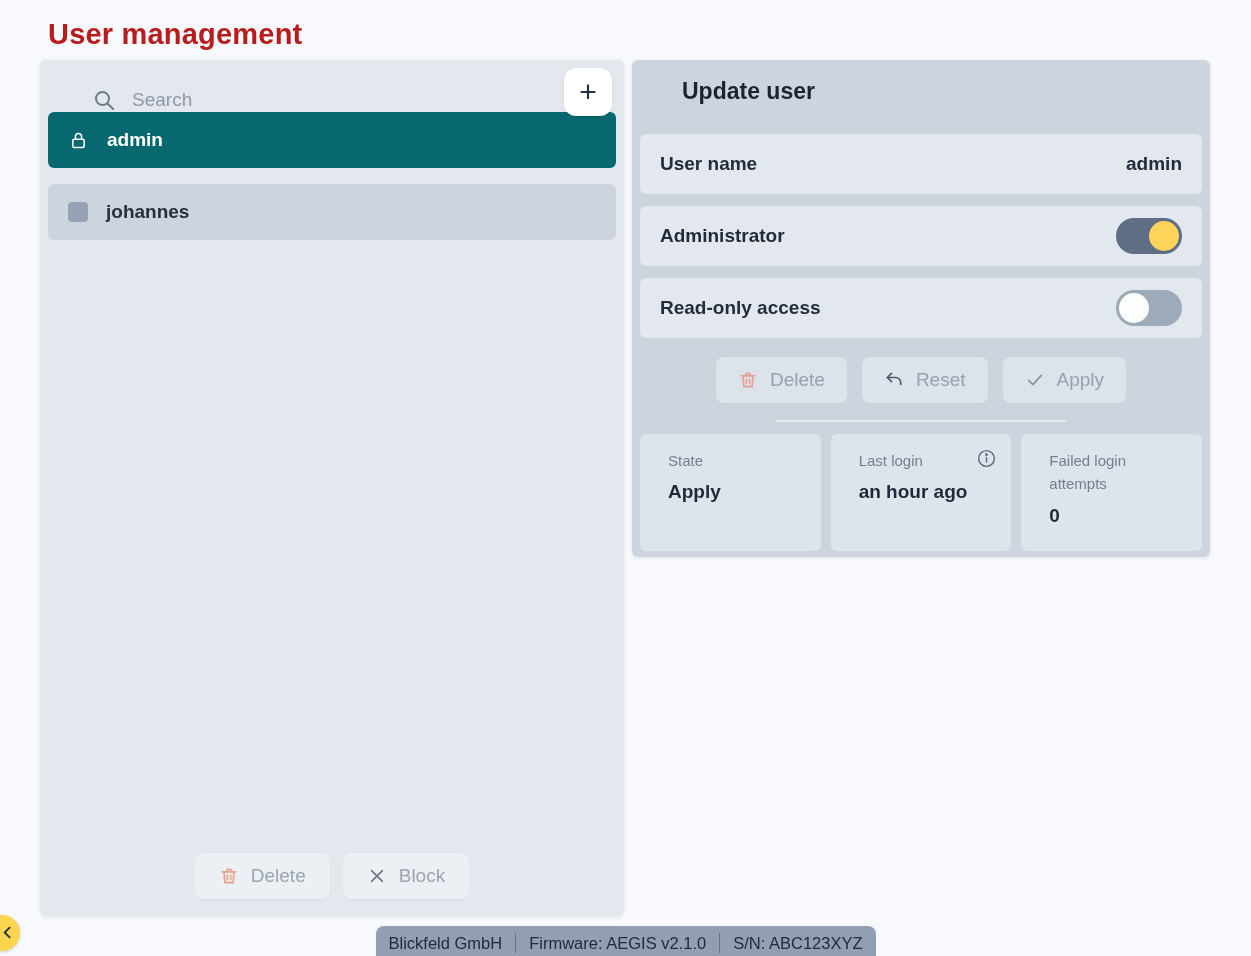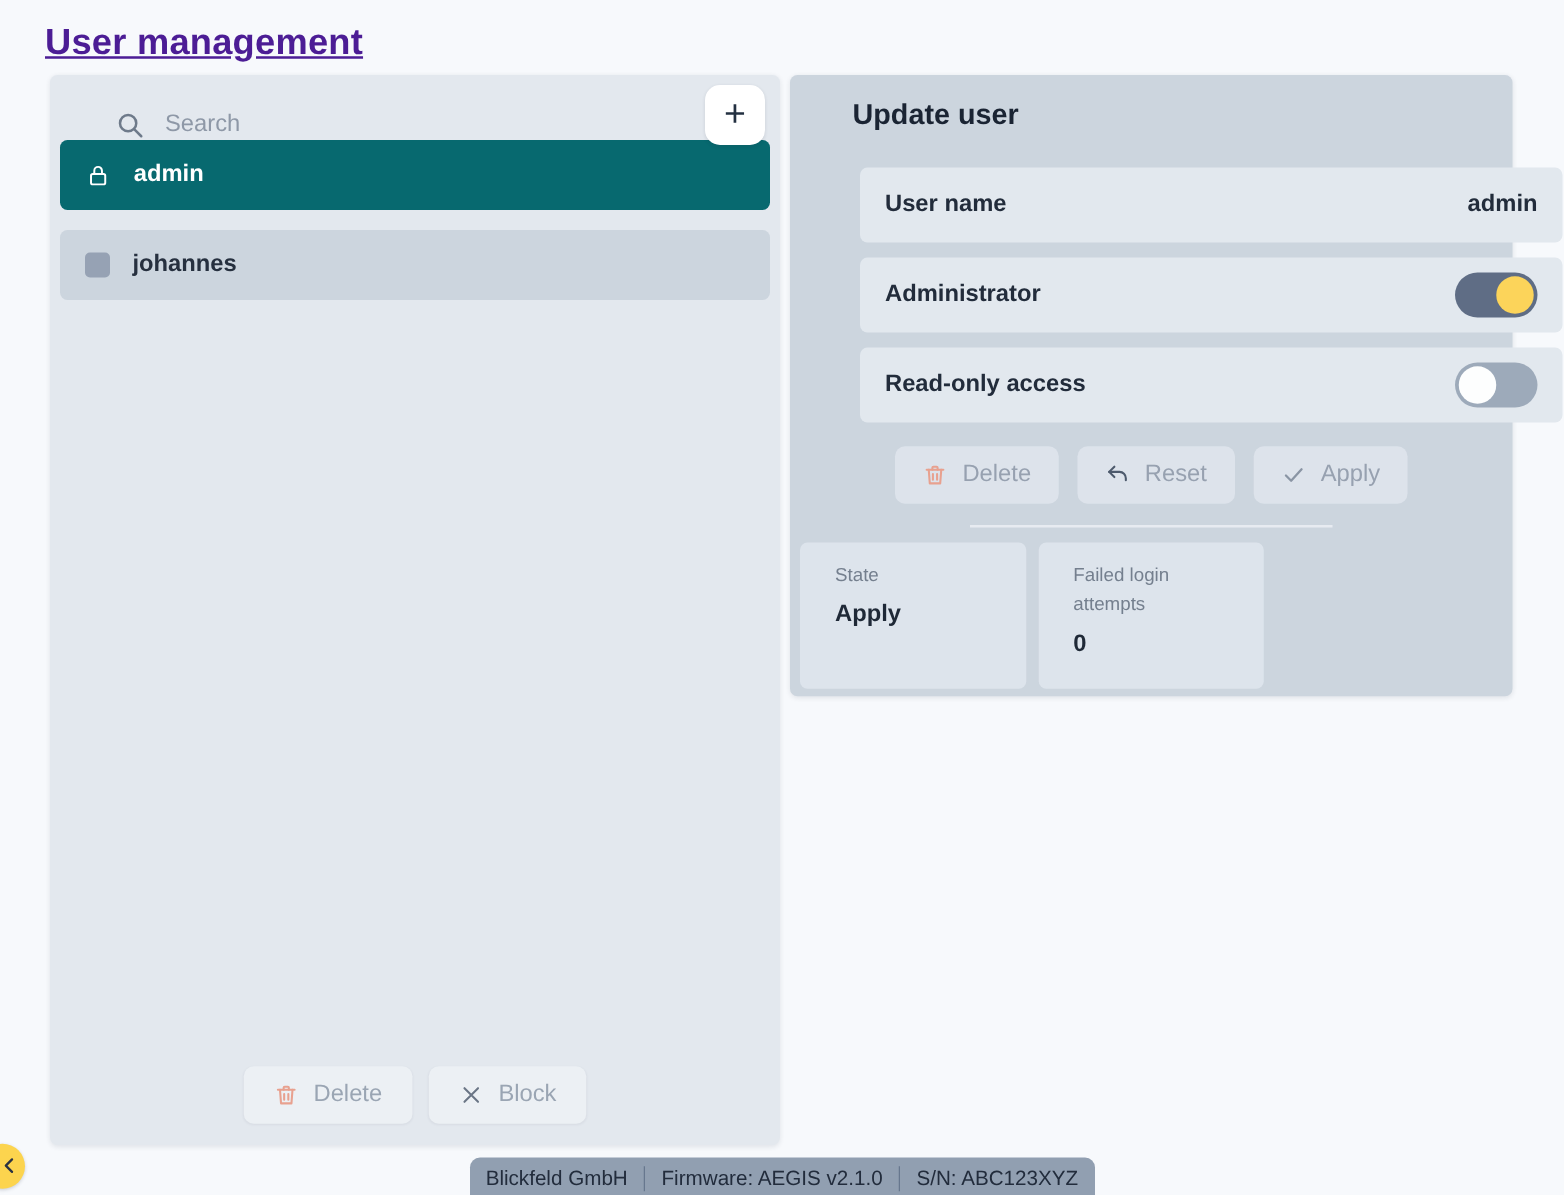--- a/index.html
+++ b/index.html
@@ -5,22 +5,22 @@
   * { margin:0; padding:0; box-sizing:border-box; }
   html,body { width:1251px; height:956px; }
   body {
     position:relative;
     background:#f7f9fc;
     font-family:"Liberation Sans", sans-serif;
     color:#1a2433;
     overflow:hidden;
   }
   .page-title {
-    position:absolute; left:36px; top:18px;
-    font-size:29px; font-weight:800; letter-spacing:.2px; color:#4c1d95;text-decoration:underline;
+    position:absolute; left:48px; top:18px;
+    font-size:29px; font-weight:800; letter-spacing:.2px; color:#b91c1c;
   }
   
   .left-panel {
     position:absolute; left:40px; top:60px; width:584px; height:856px;
     background:#e3e8ee; border-radius:6px;
     box-shadow:0 1px 4px rgba(30,40,60,.10);
     display:flex; flex-direction:column;
   }
   .search-row { position:relative; height:52px; flex:0 0 auto; }
   .search-row svg { position:absolute; left:52px; top:28px; width:24px; height:24px; }
@@ -70,21 +70,21 @@
     box-shadow:0 1px 4px rgba(30,40,60,.10);
   }
   .panel-title {
     position:absolute; left:14px; top:18px;
     font-size:23px; font-weight:800; color:#1a2433;margin-left:36px;
   }
   .field-row {
     position:absolute; left:8px; width:562px; height:60px;
     background:#e2e8ee; border-radius:6px;
     display:flex; align-items:center; justify-content:space-between;
-    padding:0 20px; font-size:19px; font-weight:700; color:#222c3b;margin-left:48px;
+    padding:0 20px; font-size:19px; font-weight:700; color:#222c3b;
   }
   .row-1 { top:74px; }
   .row-2 { top:146px; }
   .row-3 { top:218px; }
   .toggle {
     position:relative; width:66px; height:36px; border-radius:18px; cursor:pointer;
     flex:0 0 auto;
   }
   .toggle .knob {
     position:absolute; top:3px; width:30px; height:30px; border-radius:50%;
@@ -236,20 +236,29 @@
   </div>
 
   <hr class="divider">
 
   <div class="stat-cards">
     <div class="stat-card">
       <div class="stat-label">State</div>
       <div class="stat-value">Apply</div>
     </div>
     <div class="stat-card">
+      <div class="stat-label">Last login</div>
+      <svg class="info-icon" viewBox="0 0 24 24" fill="none" stroke="currentColor" stroke-width="1.6" stroke-linecap="round">
+        <circle cx="12" cy="12" r="9"></circle>
+          <path d="M12 11v5"></path>
+          <circle cx="12" cy="7.6" r="0.7" fill="currentColor"></circle>
+      </svg>
+      <div class="stat-value">an hour ago</div>
+    </div>
+    <div class="stat-card">
       <div class="stat-label">Failed login attempts</div>
       <div class="stat-value">0</div>
     </div>
   </div>
 
 </section>
 
 <footer class="footer-bar">
   <span>Blickfeld GmbH</span>
   <span class="footer-sep"></span>

